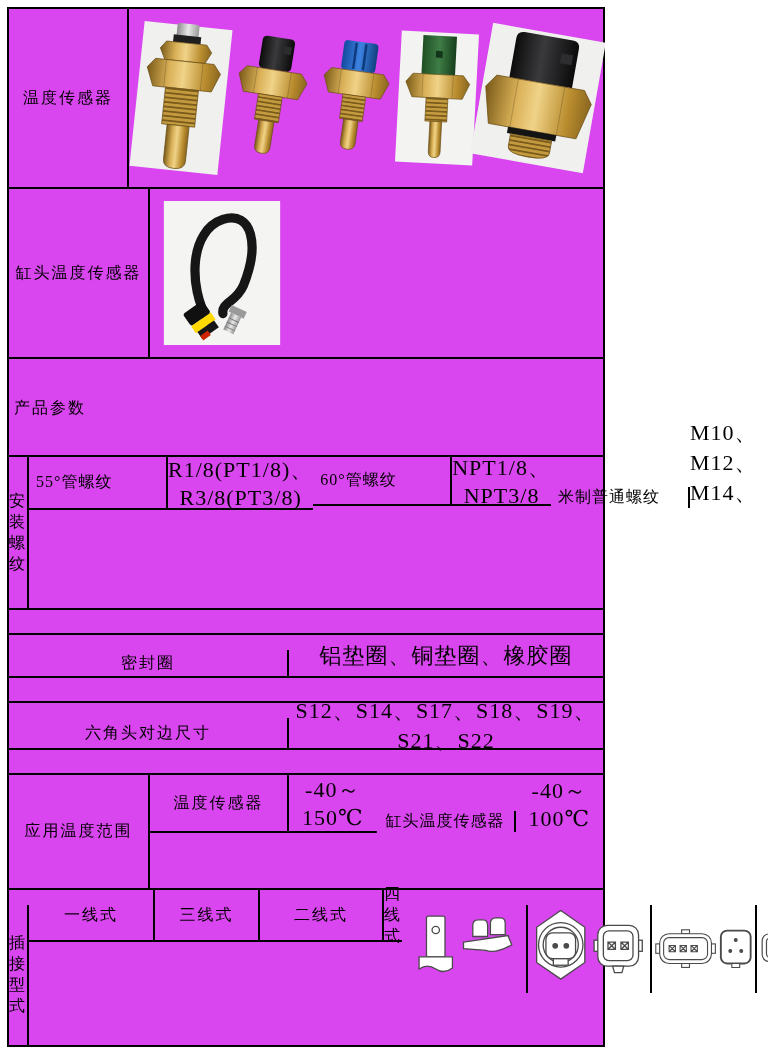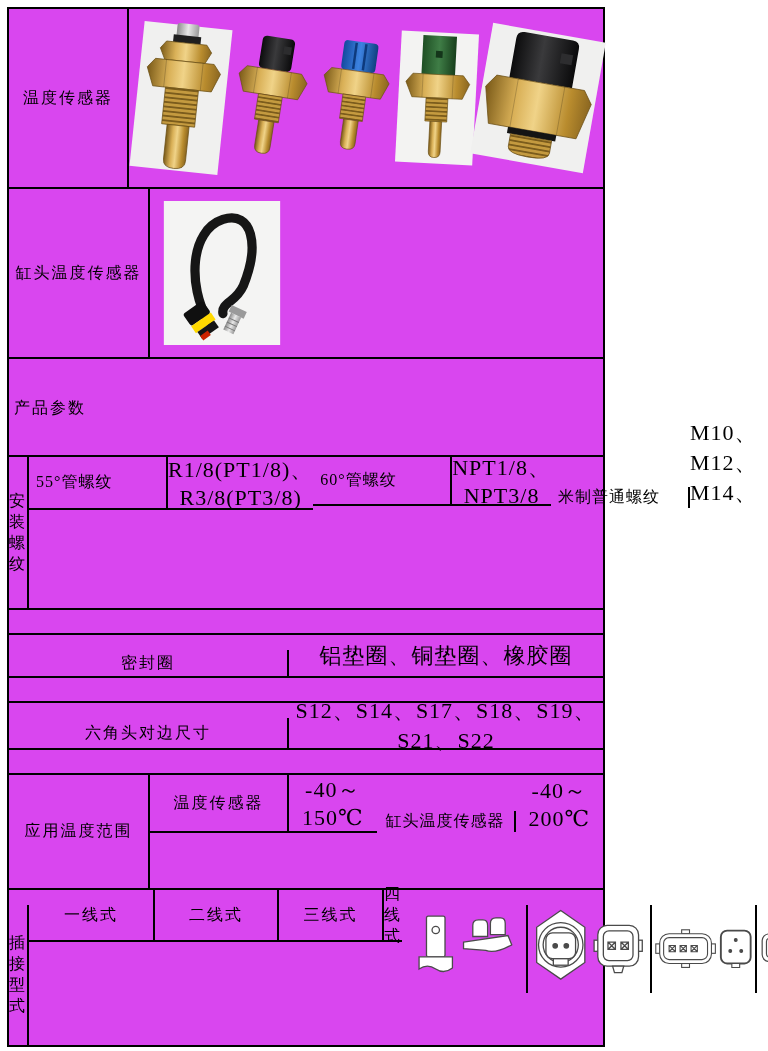--- a/index.html
+++ b/index.html
@@ -185,32 +185,32 @@
 
   <div class="row" style="height:115px">
     <div class="cell rb w1 label">应用温度范围</div>
     <div class="subcol">
       <div class="subrow" style="height:58px">
         <div class="cell rb label" style="width:139px">温度传感器</div>
         <div class="cell value" style="flex:1">-40～150℃</div>
       </div>
       <div class="subrow" style="height:57px">
         <div class="cell rb label" style="width:139px;letter-spacing:1px">缸头温度传感器</div>
-        <div class="cell value" style="flex:1">-40～200℃</div>
+        <div class="cell value" style="flex:1">-40～100℃</div>
       </div>
     </div>
   </div>
 
   <div class="row" style="height:155px">
     <div class="cell rb w12 label">插接型式</div>
     <div class="subcol">
       <div class="subrow conn-head">
         <div class="cell rb label" style="width:126px">一线式</div>
+        <div class="cell rb label" style="width:105px">三线式</div>
         <div class="cell rb label" style="width:124px">二线式</div>
-        <div class="cell rb label" style="width:105px">三线式</div>
         <div class="cell label" style="flex:1">四线式</div>
       </div>
       <div class="subrow conn-img">
         <div class="cell rb" style="width:126px">
           <svg width="116" height="88" viewBox="0 0 125 95" stroke="#4a4a4a" stroke-width="1.4" fill="#fff">
             <rect x="22" y="12" width="20" height="44" rx="2"></rect>
             <circle cx="32" cy="27" r="4"></circle>
             <path d="M14,56 h36 v12 q-9,7 -18,1 q-9,-6 -18,0 Z"></path>
             <path d="M72,22 q0,-6 6,-6 h5 q5,0 5,6 v12 h-16 Z"></path>
             <path d="M91,20 q0,-6 6,-6 h5 q5,0 5,6 v12 h-16 Z"></path>

